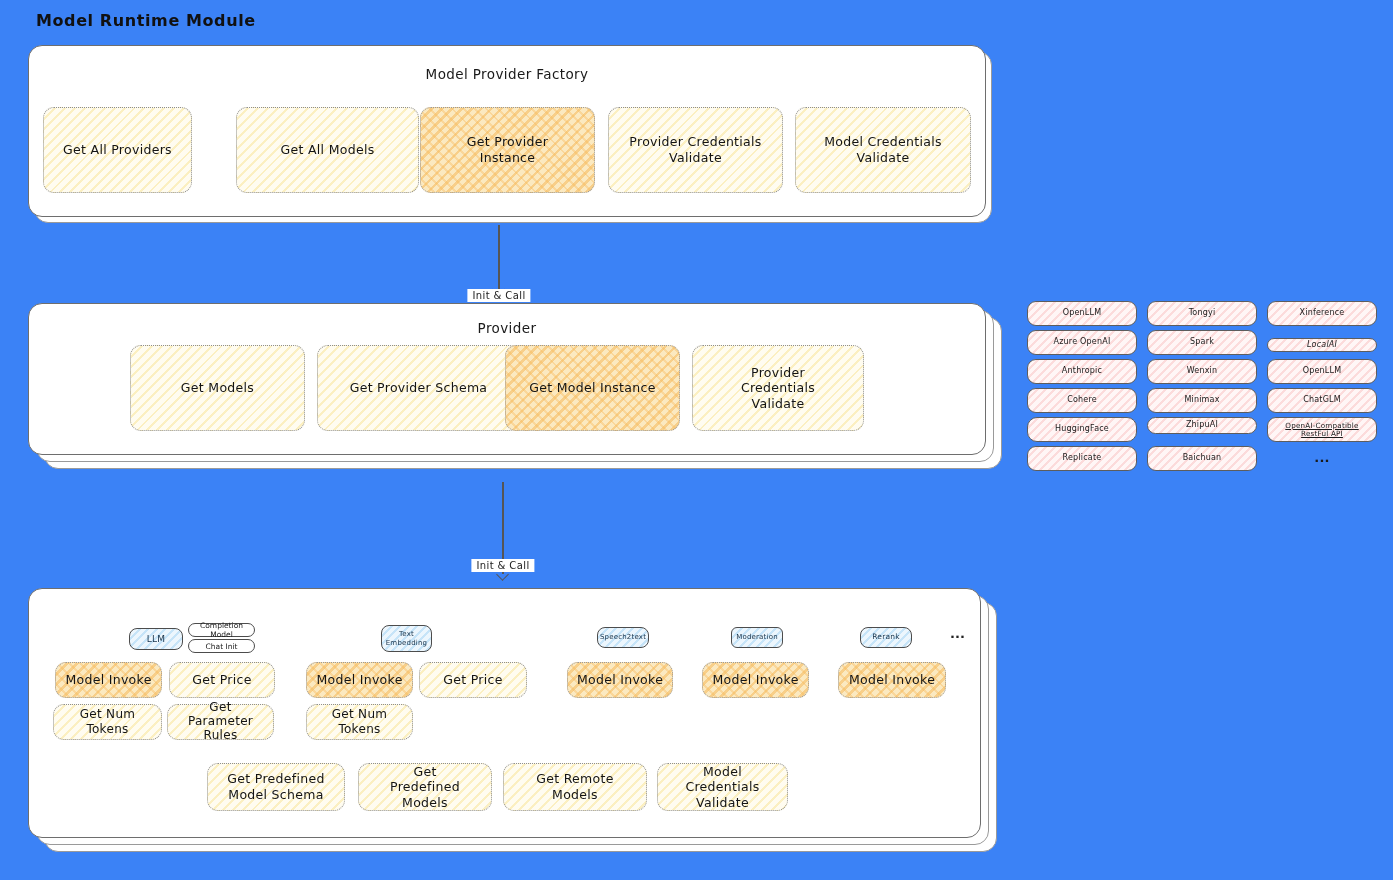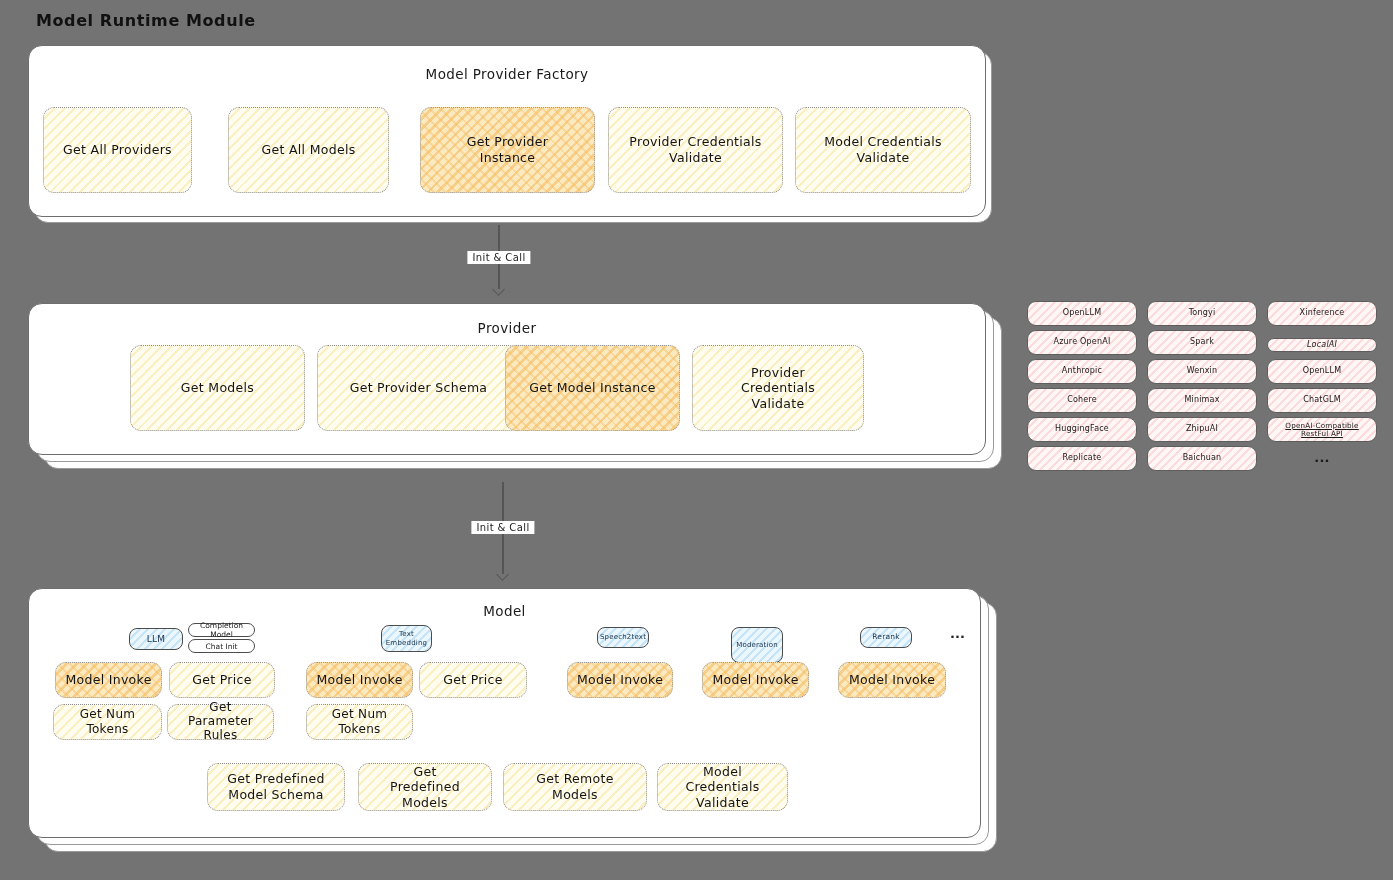--- a/index.html
+++ b/index.html
@@ -1,19 +1,19 @@
 <!DOCTYPE html>
 <html><head>
 <meta charset="utf-8">
 <style>
   * { margin:0; padding:0; box-sizing:border-box; }
   html,body { background:#ffffff; }
   .canvas {
     position:relative; width:1393px; height:880px; overflow:hidden;
-    background:#737373; color:#1e1e1e;
+    background:#3b82f6; color:#1e1e1e;
     font-family:"DejaVu Sans", sans-serif;
   }
   .abs { position:absolute; }
 
   .page-title {
     font-size:16px; font-weight:bold; letter-spacing:.6px; color:#111;
   }
 
   
   .panel {
@@ -76,36 +76,36 @@
   
   .vline { position:absolute; width:1.6px; background:#555; }
   .arrow-head {
     position:absolute; width:9px; height:9px;
     border-left:1.6px solid #555; border-bottom:1.6px solid #555;
     transform:rotate(-45deg);
   }
   .arrow-label {
     position:absolute; transform:translateX(-50%);
     background:#fff; font-size:10px; letter-spacing:.4px; color:#222;
-    padding:1px 5px; white-space:nowrap;
+    padding:1px 5px; white-space:nowrap;margin-top:38px;
   }
 </style>
 </head>
 <body>
 
 <div class="canvas">
 
   <div class="abs page-title" style="left:36px; top:11px;">Model Runtime Module</div>
 
   <div class="panel-echo" style="left:34px; top:51px; width:958px; height:172px;"></div>
   <div class="panel" style="left:28px; top:45px; width:958px; height:172px;"></div>
   <div class="panel-title" style="left:28px; top:66px; width:958px;">Model Provider Factory</div>
 
   <div class="ybox" style="left:43px;  top:107px; width:149px; height:86px;">Get All Providers</div>
-  <div class="ybox" style="left:228px; top:107px; width:161px; height:86px;">Get All Models</div>
+  <div class="ybox" style="left:236px; top:107px; width:183px; height:86px;">Get All Models</div>
   <div class="ybox strong" style="left:420px; top:107px; width:175px; height:86px; padding:2px 24px;">Get Provider Instance</div>
   <div class="ybox" style="left:608px; top:107px; width:175px; height:86px; padding:2px 20px;">Provider Credentials Validate</div>
   <div class="ybox" style="left:795px; top:107px; width:176px; height:86px; padding:2px 24px;">Model Credentials Validate</div>
 
   <div class="vline" style="left:498px; top:225px; height:64px;"></div>
   <div class="arrow-head" style="left:494px; top:285px;"></div>
   <div class="arrow-label" style="left:499px; top:251px;">Init &amp; Call</div>
 
   <div class="panel-echo" style="left:44px; top:317px; width:958px; height:152px;"></div>
   <div class="panel-echo" style="left:36px; top:310px; width:958px; height:152px;"></div>
@@ -127,42 +127,41 @@
 
   <div class="pinkbox" style="left:1027px; top:359px; width:110px; height:25px;">Anthropic</div>
   <div class="pinkbox" style="left:1147px; top:359px; width:110px; height:25px;">Wenxin</div>
   <div class="pinkbox" style="left:1267px; top:359px; width:110px; height:25px;">OpenLLM</div>
 
   <div class="pinkbox" style="left:1027px; top:388px; width:110px; height:25px;">Cohere</div>
   <div class="pinkbox" style="left:1147px; top:388px; width:110px; height:25px;">Minimax</div>
   <div class="pinkbox" style="left:1267px; top:388px; width:110px; height:25px;">ChatGLM</div>
 
   <div class="pinkbox" style="left:1027px; top:417px; width:110px; height:25px;border-radius:10px;">HuggingFace</div>
-  <div class="pinkbox" style="left:1147px; top:417px; width:110px; height:25px;">ZhipuAI</div>
+  <div class="pinkbox" style="left:1147px; top:417px; width:110px; height:17px;">ZhipuAI</div>
   <div class="pinkbox" style="left:1267px; top:417px; width:110px; height:25px; font-size:7.2px;text-decoration:underline;">OpenAI-Compatible RestFul API</div>
 
   <div class="pinkbox" style="left:1027px; top:446px; width:110px; height:25px;">Replicate</div>
   <div class="pinkbox" style="left:1147px; top:446px; width:110px; height:25px;">Baichuan</div>
   <div class="pinkbox pink-more" style="left:1267px; top:446px; width:110px; height:25px;">...</div>
 
   <div class="vline" style="left:502px; top:482px; height:92px;"></div>
   <div class="arrow-head" style="left:498px; top:570px;"></div>
   <div class="arrow-label" style="left:503px; top:521px;">Init &amp; Call</div>
 
   <div class="panel-echo" style="left:44px; top:602px; width:953px; height:250px;"></div>
   <div class="panel-echo" style="left:36px; top:595px; width:953px; height:250px;"></div>
   <div class="panel" style="left:28px; top:588px; width:953px; height:250px;"></div>
-  <div class="panel-title" style="left:28px; top:603px; width:953px;">Model</div>
 
   <div class="bluetab" style="left:129px; top:628px; width:54px; height:22px; font-size:9px;">LLM</div>
   <div class="whitepill" style="left:188px; top:623px; width:67px; height:14px;">Completion Model</div>
   <div class="whitepill" style="left:188px; top:639px; width:67px; height:14px;">Chat Init</div>
   <div class="bluetab" style="left:381px; top:625px; width:51px; height:27px; font-size:7px;">Text Embedding</div>
   <div class="bluetab" style="left:597px; top:627px; width:52px; height:21px; font-size:7px;">Speech2text</div>
-  <div class="bluetab" style="left:731px; top:627px; width:52px; height:36px; font-size:7px;">Moderation</div>
+  <div class="bluetab" style="left:731px; top:627px; width:52px; height:21px; font-size:7px;border-radius:6px;">Moderation</div>
   <div class="bluetab" style="left:860px; top:627px; width:52px; height:21px; font-size:7.5px;">Rerank</div>
   <div class="tabs-more" style="left:950px; top:626px;">...</div>
 
   <div class="ybox strong" style="left:55px;  top:662px; width:107px; height:36px;">Model Invoke</div>
   <div class="ybox" style="left:169px; top:662px; width:106px; height:36px;">Get Price</div>
   <div class="ybox strong" style="left:306px; top:662px; width:107px; height:36px;">Model Invoke</div>
   <div class="ybox" style="left:419px; top:662px; width:108px; height:36px;">Get Price</div>
   <div class="ybox strong" style="left:567px; top:662px; width:106px; height:36px;">Model Invoke</div>
   <div class="ybox strong" style="left:702px; top:662px; width:107px; height:36px;">Model Invoke</div>
   <div class="ybox strong" style="left:838px; top:662px; width:108px; height:36px;">Model Invoke</div>

